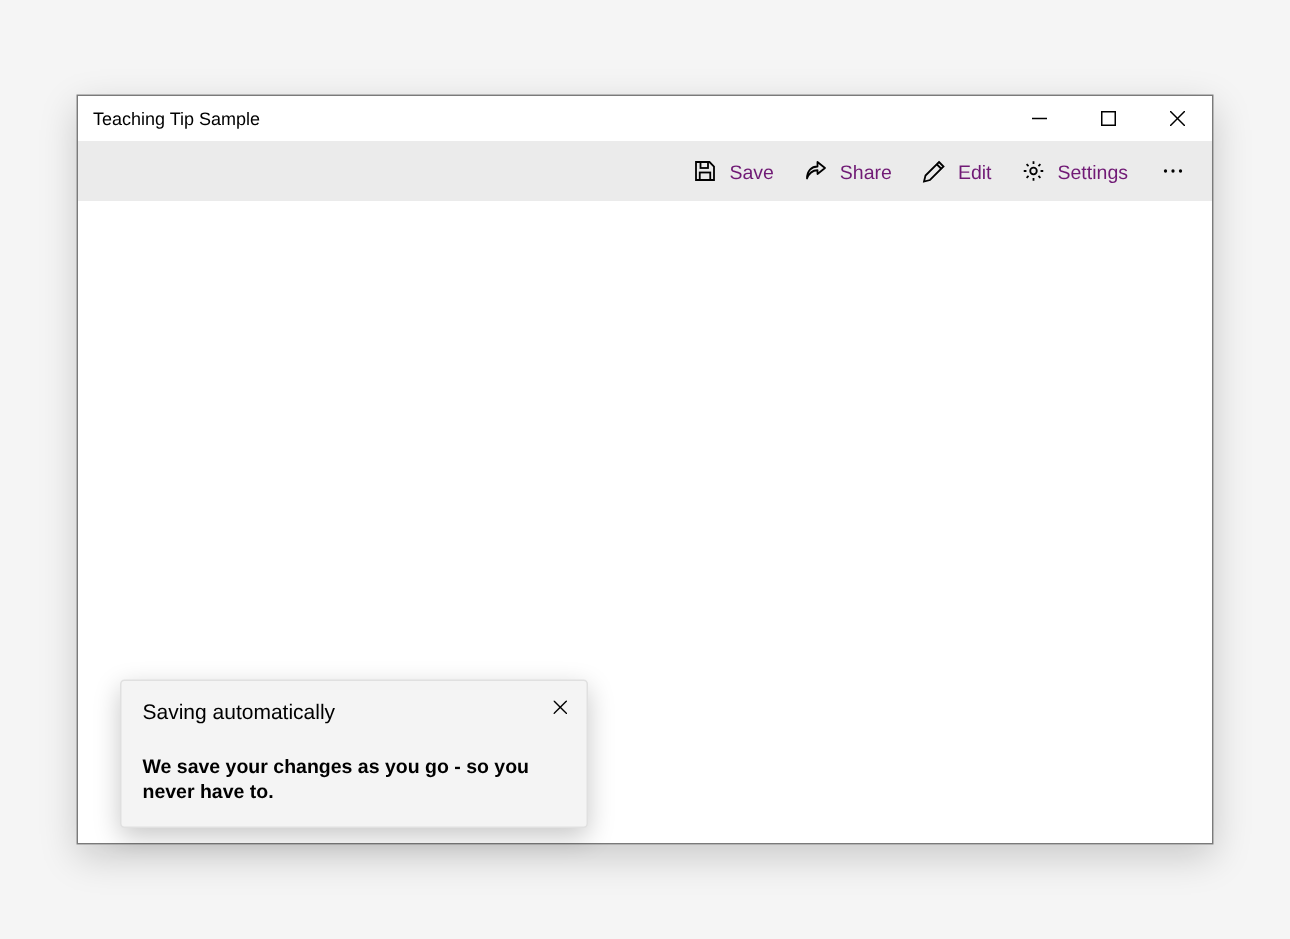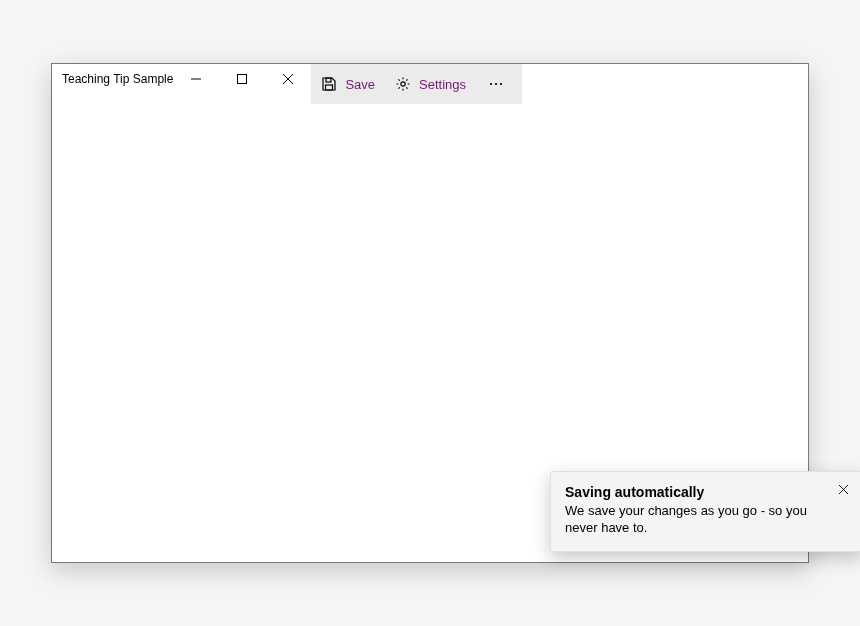--- a/index.html
+++ b/index.html
@@ -13,21 +13,21 @@
       justify-content: center;
     }
     .window {
       width: 758px;
       height: 500px;
       background: #ffffff;
       border: 1px solid #7a7a7a;
       box-shadow: 0 8px 24px rgba(0,0,0,0.18);
       position: relative;
       display: flex;
-      flex-direction: row;
+      flex-direction: column;
     }
     .titlebar {
       height: 30px;
       display: flex;
       align-items: center;
       justify-content: space-between;
       padding-left: 10px;
       background: #ffffff;
     }
     .titlebar .title {
@@ -83,30 +83,31 @@
       bottom: 10px;
       width: 312px;
       background: #f4f4f4;
       border: 1px solid #e0e0e0;
       border-radius: 3px;
       box-shadow: 0 6px 18px rgba(0,0,0,0.22);
       padding: 12px 14px 14px 14px;
     }
     .teaching-tip .tip-title {
       font-size: 14px;
-      font-weight: 700;
+      font-weight: 400;
       color: #000;
-      margin-bottom: 2px;
+      margin-bottom: 20px;
       padding-right: 24px;
     }
     .teaching-tip .tip-body {
       font-size: 13px;
       color: #000;
       line-height: 1.35;
       padding-right: 24px;
+      font-weight: bold;
     }
     .teaching-tip .tip-close {
       position: absolute;
       top: 8px;
       right: 8px;
       width: 20px;
       height: 20px;
       display: flex;
       align-items: center;
       justify-content: center;
@@ -146,20 +147,37 @@
           <path d="M2 2h9l3 3v9H2V2z"></path>
           <rect x="5" y="2" width="5" height="4"></rect>
           <rect x="4.5" y="9" width="7" height="5"></rect>
         </svg>
       </span>
       <span>Save</span>
     </div>
     <div class="cmd-btn">
       <span class="icon">
         <svg width="16" height="16" viewBox="0 0 16 16" fill="none" stroke="#000" stroke-width="1.2">
+          <path d="M9 2l5 4-5 4V7.5C6 7.5 3.5 9 2 13c0-5 3-8 7-8V2z" stroke-linejoin="round"></path>
+        </svg>
+      </span>
+      <span>Share</span>
+    </div>
+    <div class="cmd-btn">
+      <span class="icon">
+        <svg width="16" height="16" viewBox="0 0 16 16" fill="none" stroke="#000" stroke-width="1.2">
+          <path d="M11 2l3 3-9 9-4 1 1-4 9-9z"></path>
+          <line x1="9.5" y1="3.5" x2="12.5" y2="6.5"></line>
+        </svg>
+      </span>
+      <span>Edit</span>
+    </div>
+    <div class="cmd-btn">
+      <span class="icon">
+        <svg width="16" height="16" viewBox="0 0 16 16" fill="none" stroke="#000" stroke-width="1.2">
           <circle cx="8" cy="8" r="2.2"></circle>
           <path d="M8 1.5v1.8M8 12.7v1.8M1.5 8h1.8M12.7 8h1.8M3.4 3.4l1.3 1.3M11.3 11.3l1.3 1.3M12.6 3.4l-1.3 1.3M4.7 11.3l-1.3 1.3"></path>
         </svg>
       </span>
       <span>Settings</span>
     </div>
     <div class="more-btn">
       <svg width="16" height="16" viewBox="0 0 16 16" fill="#000">
         <circle cx="3" cy="8" r="1.1"></circle>
           <circle cx="8" cy="8" r="1.1"></circle>

